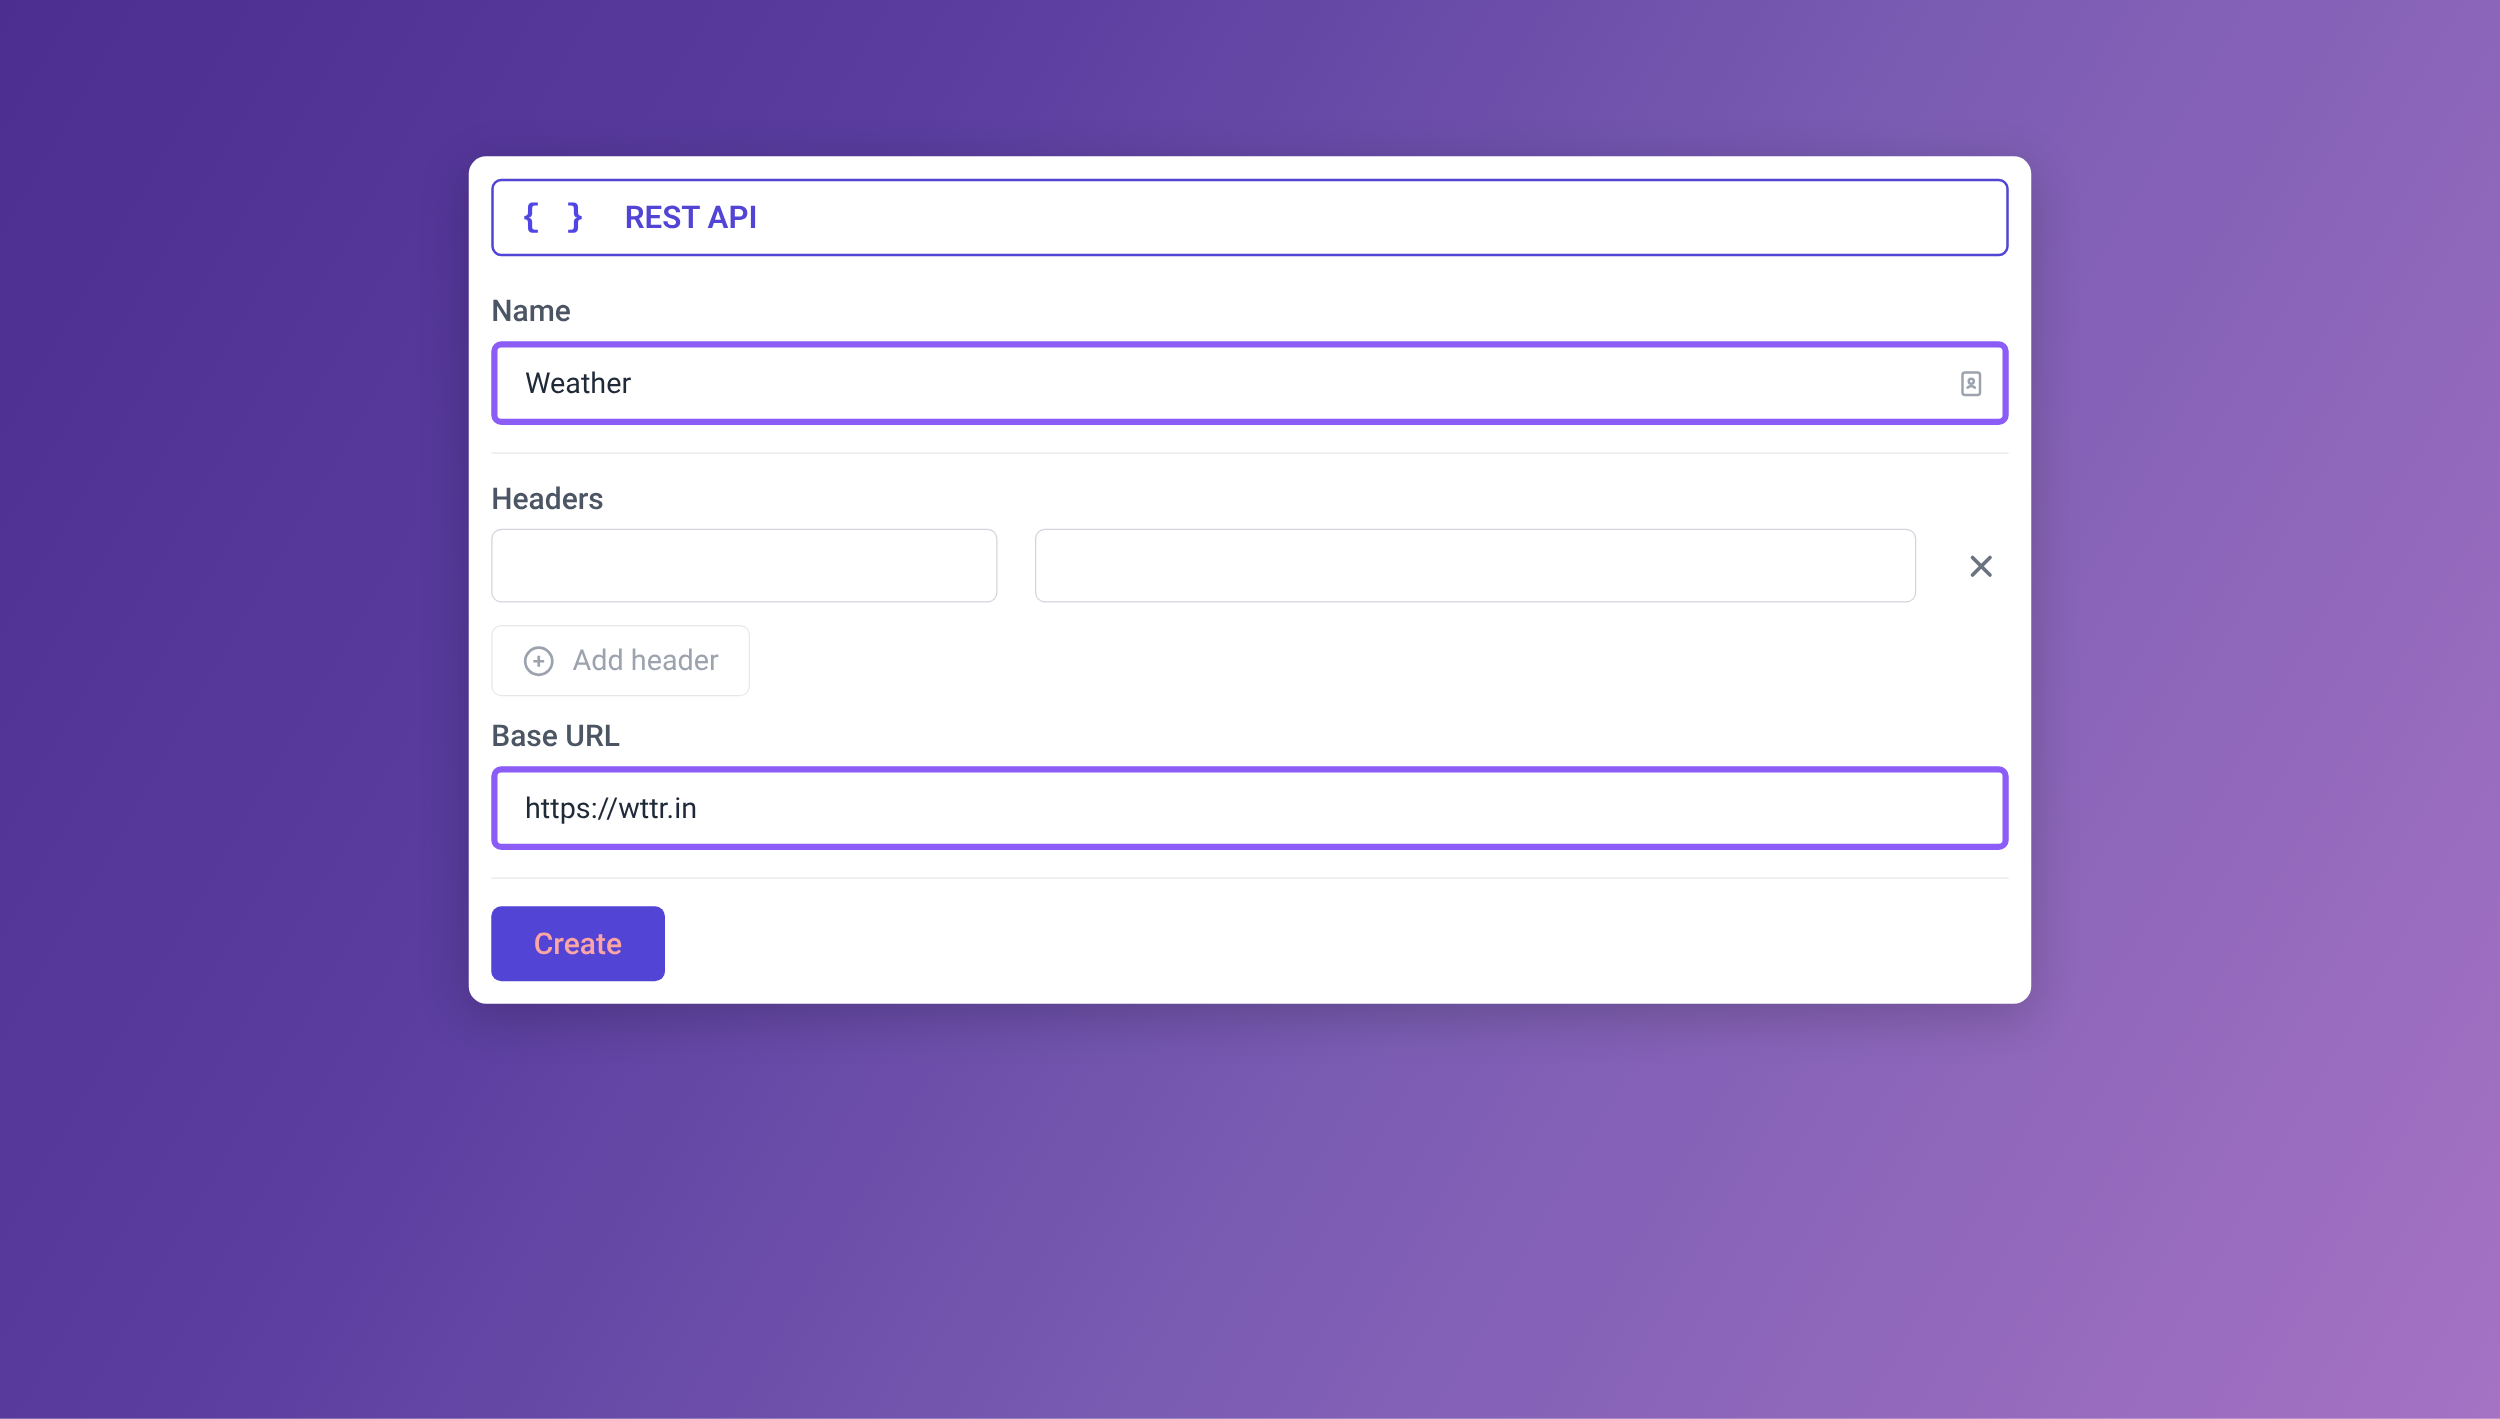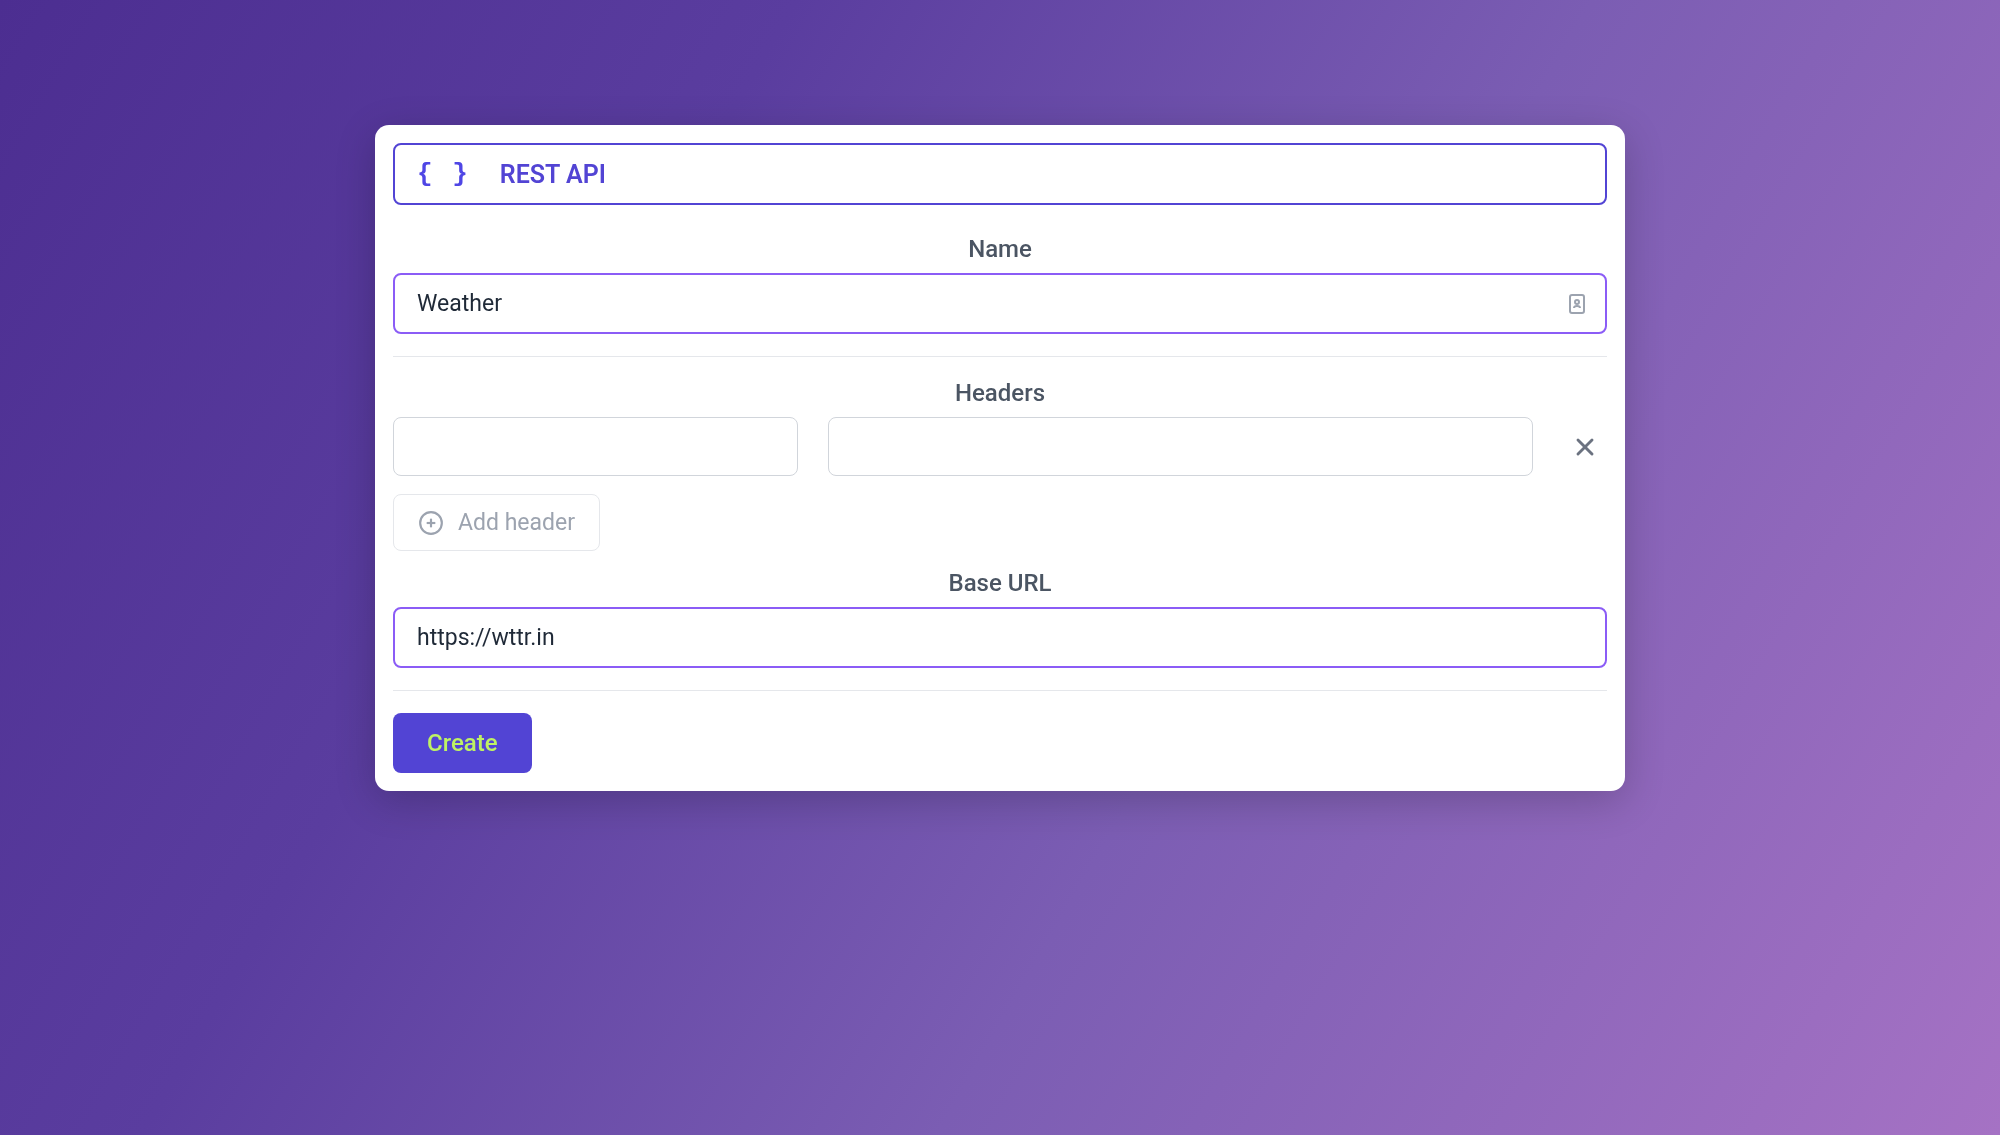--- a/index.html
+++ b/index.html
@@ -54,28 +54,27 @@
     .form-group {
       margin-bottom: 18px;
     }
     
     .form-label {
       display: block;
       color: #4b5563;
       font-size: 24px;
       font-weight: 500;
       margin-bottom: 10px;
-      text-align: center;
     }
     
     .form-input {
       width: 100%;
       padding: 15px 22px;
       font-size: 23px;
-      border: 2px solid #8b5cf6;
+      border: 5px solid #8b5cf6;
       border-radius: 8px;
       color: #1f2937;
       font-family: inherit;
       outline: none;
     }
     
     .input-wrapper {
       position: relative;
     }
     
@@ -156,21 +155,21 @@
       font-family: inherit;
     }
     
     .add-header-btn svg {
       width: 26px;
       height: 26px;
     }
     
     .create-btn {
       background: #5244d4;
-      color: #bef264;
+      color: #fca5a5;
       border: none;
       border-radius: 8px;
       padding: 16px 34px;
       font-size: 24px;
       font-weight: 500;
       cursor: pointer;
       font-family: inherit;
     }
   </style>
 </head>

